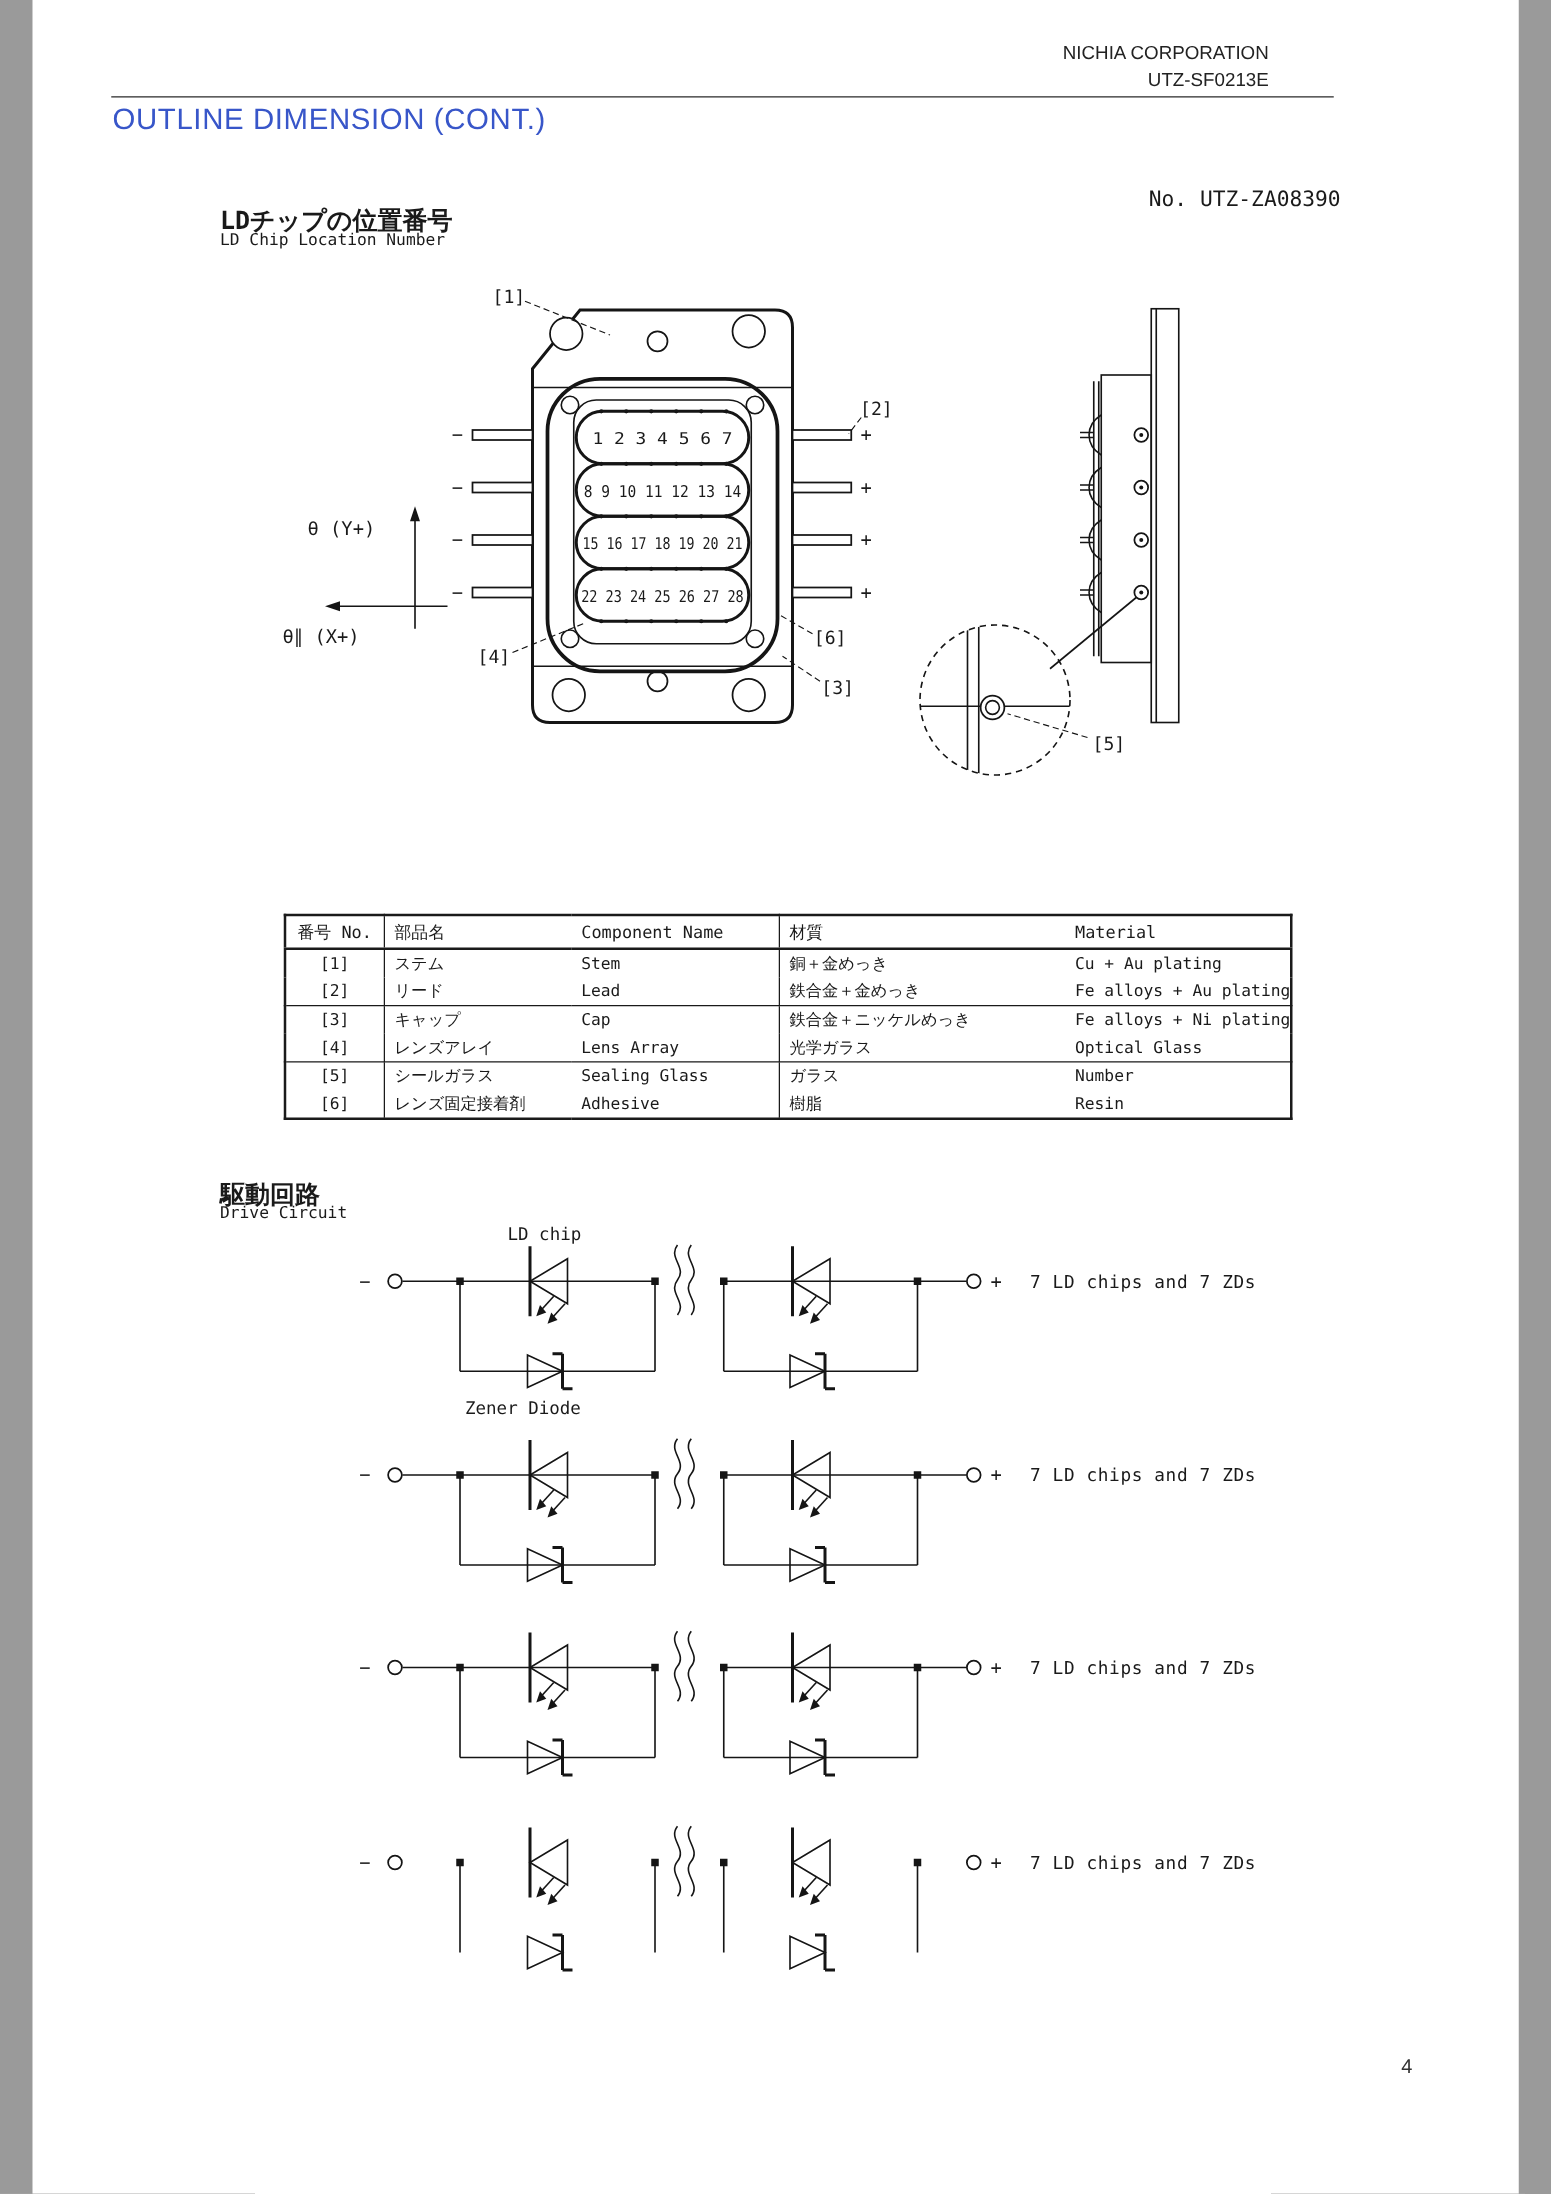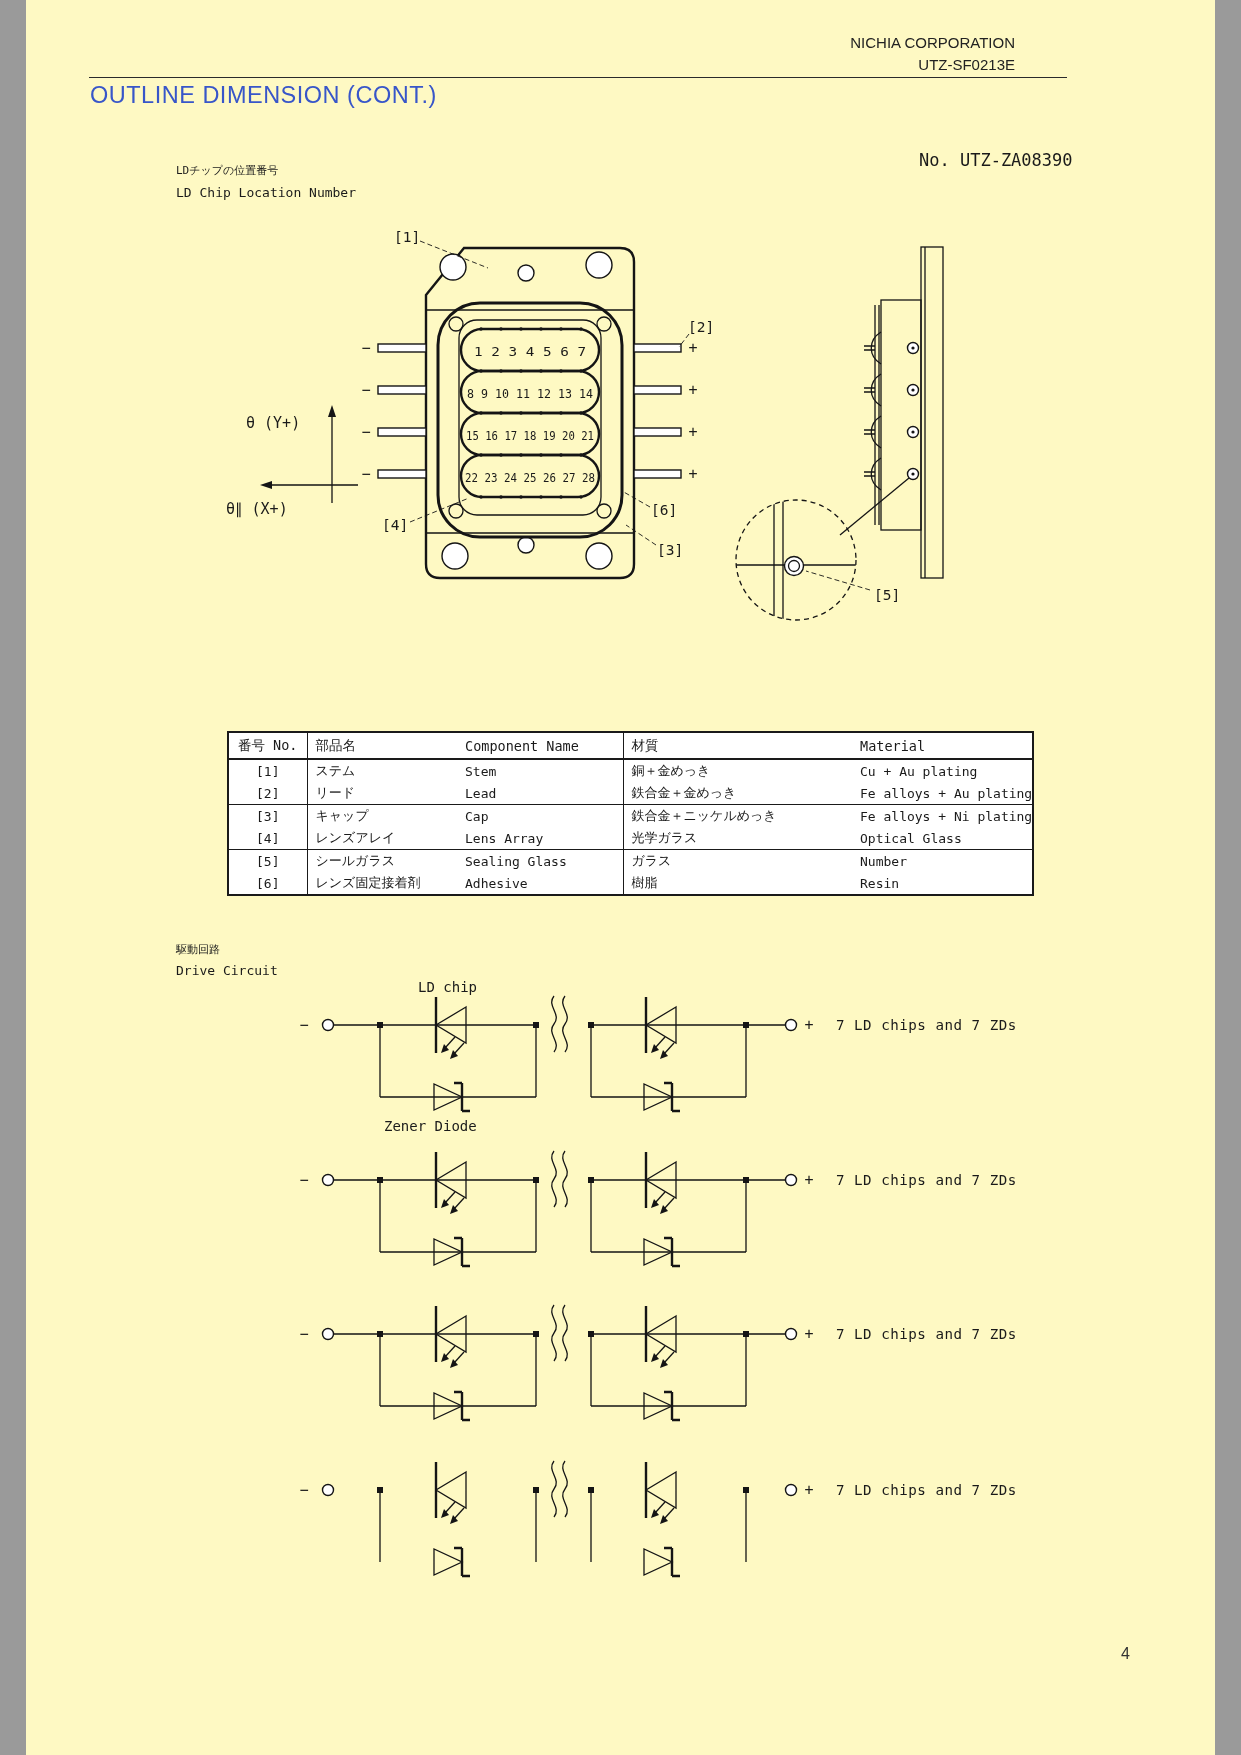--- a/index.html
+++ b/index.html
@@ -1,40 +1,40 @@
 <!DOCTYPE html>
 <html><head>
 <meta charset="utf-8">
 <style>
   html,body{margin:0;padding:0;background:#9a9a9a;}
-  .page{position:relative;width:1189px;height:1755px;background:#fef9c3;margin:0 auto;
+  .page{position:relative;width:1189px;height:1755px;background:#ffffff;margin:0 auto;
         font-family:"DejaVu Sans Mono",monospace;color:#1a1a1a;overflow:hidden;}
   .abs{position:absolute;}
   
   .hdr-company{top:34px;right:200px;font-family:"Liberation Sans",sans-serif;font-size:15px;color:#222;}
   .hdr-doc{top:56px;right:200px;font-family:"Liberation Sans",sans-serif;font-size:15px;color:#222;}
   .hdr-rule{top:77px;left:63px;width:978px;height:0;border-top:1.6px solid #2a2a2a;}
   .page-title{top:82px;left:64px;font-family:"Liberation Sans",sans-serif;font-size:23.5px;letter-spacing:.5px;}
   
-  .sec-jp{font-size:11px;font-weight:normal;}
+  .sec-jp{font-size:20px;font-weight:bold;}
   .sec-en{font-size:13px;}
   .drawing-no{top:150px;left:893px;font-size:17px;}
   
   table.parts{position:absolute;left:201px;top:731px;border-collapse:collapse;table-layout:fixed;
      border:2px solid #1a1a1a;background:#fff;}
   table.parts th,table.parts td{padding:0 0 0 8px;font-weight:normal;text-align:left;
      font-size:13px;white-space:nowrap;overflow:visible;vertical-align:middle;}
   table.parts th{height:25px;font-size:13.5px;border-bottom:2px solid #1a1a1a;}
   table.parts td{height:22px;}
   .c-no{border-right:1.3px solid #1a1a1a;text-align:center !important;padding-left:0 !important;margin-left:16px;}
   .c-en-name{border-right:1.3px solid #1a1a1a;}
   tr.group-end td{border-bottom:1.4px solid #1a1a1a;}
   .jp{font-size:13.5px;}
   
-  .ckt{position:absolute;left:262px;width:740px;height:158px;}
+  .ckt{position:absolute;left:250px;width:740px;height:158px;}
   .pageno{bottom:92px;right:85px;font-family:"Liberation Sans",sans-serif;font-size:16px;color:#333;}
   
   .ln{stroke:#151515;fill:none;stroke-width:1.3px;}
   .ln2{stroke:#151515;fill:none;stroke-width:2.4px;}
   .ln3{stroke:#151515;fill:none;stroke-width:3px;}
   .fw{fill:#fff;stroke:#151515;stroke-width:1.4px;}
   .fil{fill:#151515;stroke:none;}
   .dash{stroke:#151515;fill:none;stroke-width:.9px;stroke-dasharray:5 3;}
   text.d{fill:#1a1a1a;font-family:"DejaVu Sans Mono",monospace;}
 </style>

